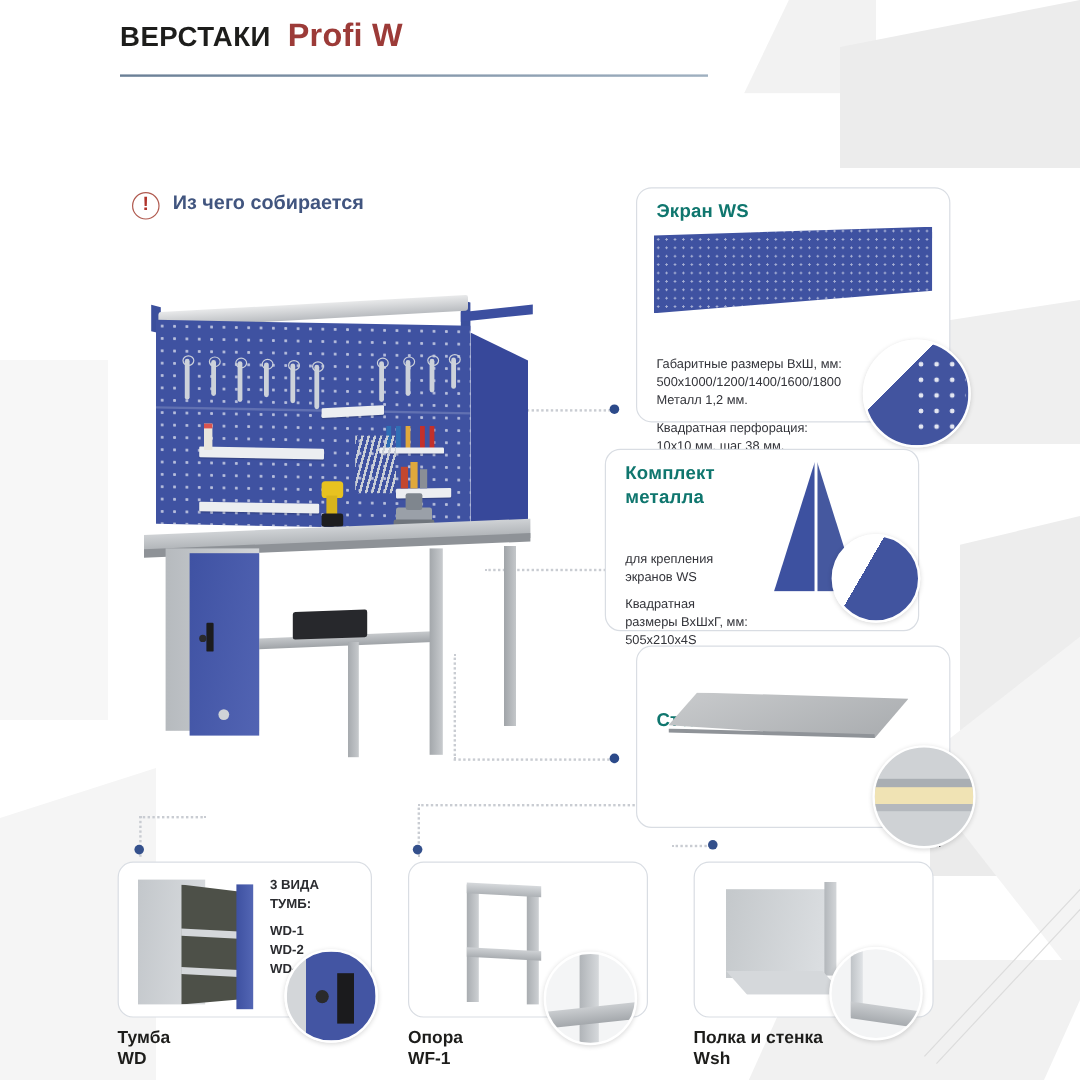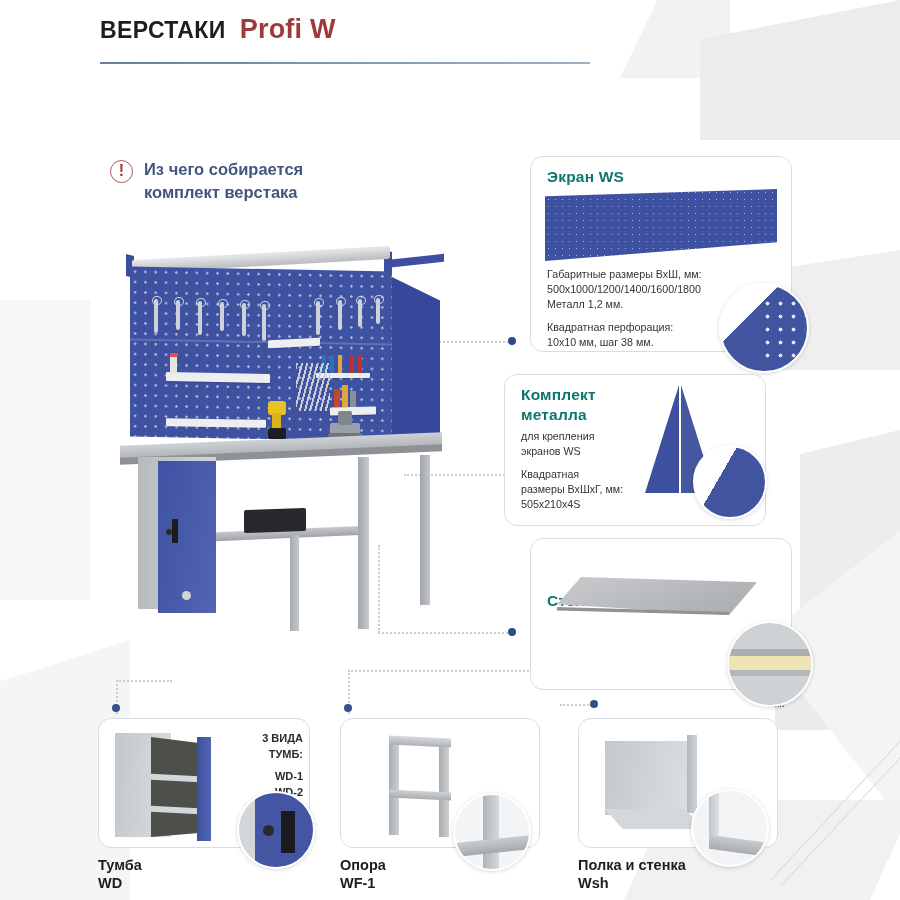--- a/index.html
+++ b/index.html
@@ -55,21 +55,21 @@
   .dot-h { position: absolute; height: 0; border-top: 2px dotted #c9ccd2; z-index: 3; }
   .dot-v { position: absolute; width: 0; border-left: 2px dotted #c9ccd2; z-index: 3; }
   .node { position: absolute; width: 8px; height: 8px; border-radius: 50%;
     background: #2c4a8a; z-index: 4; }
   .node-lt { background: #34508c; }
 
   
   .card { position: absolute; background: #ffffff; border: 1px solid #d9dde3;
     border-radius: 13px; z-index: 4; }
   .card-title { font-size: 15.5px; font-weight: bold; color: #0f766e; letter-spacing: .2px; }
-  .card-sub  { font-size: 10.7px; color: #33343a; line-height: 1.42; }
+  .card-sub  { font-size: 10.7px; color: #33343a; line-height: 1.42; margin-top: 30px; }
   .bottom-label { position: absolute; font-size: 14.5px; font-weight: bold;
     color: #1d1d1b; line-height: 1.25; z-index: 5; }
 
   
   .ws-panel { position: absolute; left: 14px; top: 32px; width: 232px; height: 72px; }
   .ws-face { position: absolute; inset: 0; background: #3f52a1;
     clip-path: polygon(0 10%, 100% 0, 100% 74%, 0 100%);
     background-image: radial-gradient(circle, rgba(255,255,255,.55) 0.8px, transparent 1px);
     background-size: 7px 7px; }
   .ws-edge { position: absolute; left: 0; top: 6%; width: 100%; height: 16%;
@@ -153,21 +153,20 @@
       <span class="t-black">ВЕРСТАКИ</span>
       <span class="t-red">Profi W</span>
     </div>
   </div>
   <div class="rule"></div>
 
   <div class="subtitle">
     <div class="excl">!</div>
     <div class="sub-text">
       <div>Из чего собирается</div>
-      <div>комплект верстака</div>
     </div>
   </div>
 
   <div class="dot-h" style="left:404px; top:341px; width:108px;"></div>
   <div class="dot-v" style="left:404px; top:318px; height:24px;"></div>
   <div class="node" style="left:508px; top:337px;"></div>
 
   <div class="dot-h" style="left:404px; top:474px; width:108px;"></div>
   <div class="node" style="left:508px; top:470px;"></div>
 
@@ -323,21 +322,21 @@
          background:linear-gradient(95deg,#c3c7cb,#dadde0);"></div>
     <div style="position:absolute; left:52px; top:18px; width:48px; height:100px; background:#4d5048;
          clip-path: polygon(0 0, 100% 6%, 100% 96%, 0 100%);"></div>
     <div style="position:absolute; left:52px; top:56px; width:48px; height:6px; background:#d4d7da;
          transform:skewY(3deg);"></div>
     <div style="position:absolute; left:52px; top:88px; width:48px; height:6px; background:#d4d7da;
          transform:skewY(3deg);"></div>
     <div style="position:absolute; left:98px; top:18px; width:14px; height:104px;
          background:linear-gradient(90deg,#3e51a1,#5366b4);"></div>
 
-    <div style="position:absolute; left:126px; top:12px; width:78px; text-align:right;
+    <div style="position:absolute; left:126px; top:12px; width:78px; text-align:left;
          font-size:11px; font-weight:bold; color:#2b2c30; line-height:1.45;">
       <div>3 ВИДА</div>
       <div>ТУМБ:</div>
       <div style="height:6px;"></div>
       <div>WD-1</div>
       <div>WD-2</div>
       <div>WD-5</div>
     </div>
     <div class="mag" style="left:138px; top:72px; width:78px; height:78px;
          background:linear-gradient(90deg,#d3d6d9 0 22%,#4355a3 22% 100%);">

